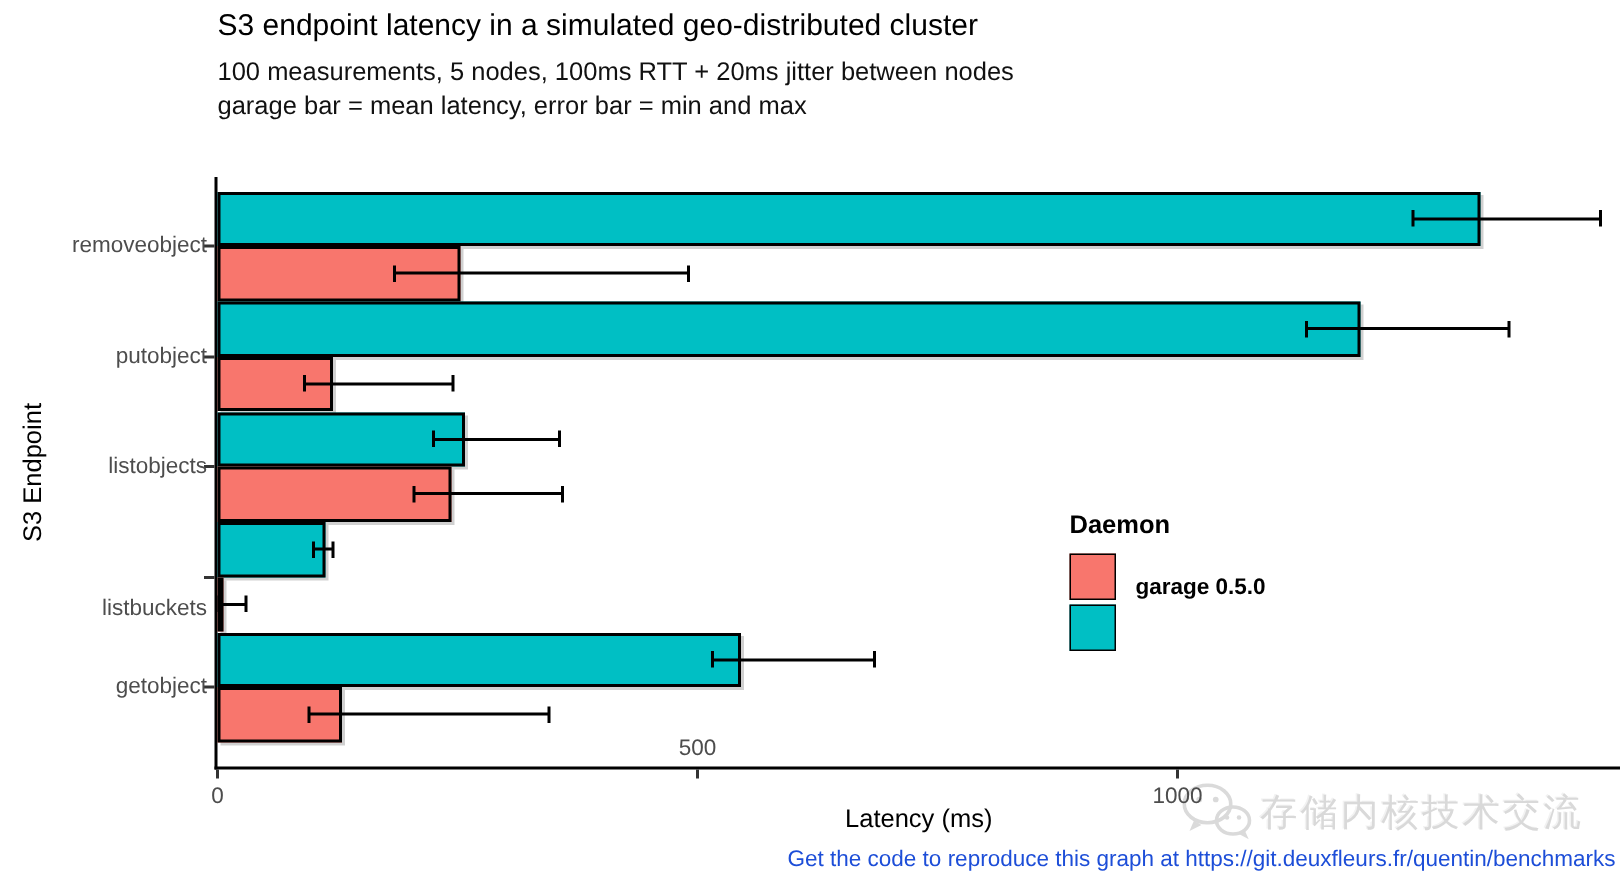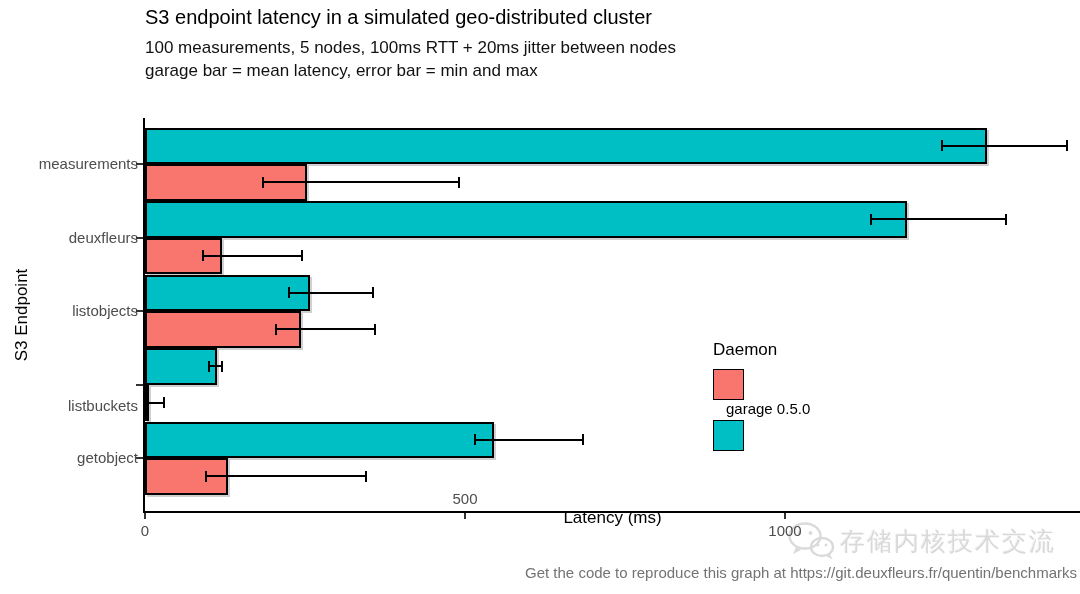--- a/index.html
+++ b/index.html
@@ -7,33 +7,33 @@
     position:relative; width:1080px; height:594px; background:#ffffff;
     font-family:"Liberation Sans", sans-serif; overflow:hidden; color:#000;
   }
   .title{position:absolute; left:145px; top:6px; font-size:20px; color:#000; white-space:nowrap;}
   .subtitle{position:absolute; left:145px; top:36px; font-size:17px; line-height:23px; color:#111; white-space:nowrap;}
   .y-axis-title{
     position:absolute; left:22px; top:315px;
     transform:translate(-50%,-50%) rotate(-90deg);
     font-size:17px; color:#000; white-space:nowrap;
   }
-  .x-axis-title{position:absolute; left:145px; width:935px; top:508px; text-align:center; font-size:17px; color:#000;}
+  .x-axis-title{position:absolute; left:145px; width:935px; top:536px; text-align:center; font-size:17px; color:#000;}
   .axis-line{position:absolute; background:#000;}
   .cat-label{position:absolute; left:18px; width:120px; text-align:right; font-size:15px; color:#4d4d4d; white-space:nowrap;}
   .tick-mark{position:absolute; background:#333;}
   .x-tick-label{position:absolute; width:60px; text-align:center; font-size:15px; color:#4d4d4d;}
   .bar{position:absolute; border:2px solid #000; box-sizing:border-box; box-shadow:2px 2px 0 rgba(150,150,150,0.45);}
   .err{position:absolute; background:#000;}
-  .legend{position:absolute; left:713px; top:340px;}
+  .legend{position:absolute; left:713px; top:340px;font-weight:bold;}
   .legend-title{font-size:17px; color:#000; margin-bottom:9px;}
-  .legend-item{display:flex; align-items:flex-start; margin-bottom:3px;flex-direction:column;}
+  .legend-item{display:flex; align-items:flex-end; margin-bottom:3px;}
   .swatch{width:31px; height:31px; border:1.6px solid #000; box-sizing:border-box; flex:none;}
   .legend-label{font-size:15px; color:#000; margin-left:13px; white-space:nowrap;}
-  .caption{position:absolute; right:3px; top:564px; font-size:15px; color:#737373; white-space:nowrap;}
+  .caption{position:absolute; right:3px; top:564px; font-size:15px; color:#1d4ed8; white-space:nowrap;}
   .watermark{
     position:absolute; left:786px; top:520px; display:flex; align-items:center;
     color:#d9d9d9; text-shadow:1px 1px 0 #ffffff, -1px -1px 0 #f2f2f2;
     pointer-events:none;
   }
   .watermark-text{font-size:25px; letter-spacing:2px; white-space:nowrap;}
   .wm-icon{margin-right:4px; opacity:0.9;}
 </style>
 </head>
 <body>
@@ -80,31 +80,31 @@
         <circle cx="32" cy="25" r="1.5"></circle>
         <circle cx="40" cy="25" r="1.5"></circle>
       </g>
     </svg>
     <span class="watermark-text">存储内核技术交流</span>
   </div>
 
 <div class="axis-line" style="left: 143px; top: 118px; width: 2px; height: 395px;"></div>
     <div class="axis-line" style="left: 143px; top: 511px; width: 937px; height: 2px;"></div>
     <div class="tick-mark" style="left: 136px; top: 163px; width: 7px; height: 2px;"></div>
-    <div class="cat-label" style="top: 155px;">measurements</div>
+    <div class="cat-label" style="top: 155px;">removeobject</div>
     <div class="bar" style="left: 145px; top: 127.5px; width: 841.6px; height: 36.5px; background: rgb(0, 191, 196);"></div>
     <div class="err" style="left: 941.8px; top: 144.75px; width: 124.8px; height: 2px;"></div>
     <div class="err" style="left: 940.8px; top: 140.25px; width: 2px; height: 11px;"></div>
     <div class="err" style="left: 1065.6px; top: 140.25px; width: 2px; height: 11px;"></div>
     <div class="bar" style="left: 145px; top: 164px; width: 161.92px; height: 36.5px; background: rgb(248, 118, 109);"></div>
     <div class="err" style="left: 263.4px; top: 181.25px; width: 195.2px; height: 2px;"></div>
     <div class="err" style="left: 262.4px; top: 176.75px; width: 2px; height: 11px;"></div>
     <div class="err" style="left: 457.6px; top: 176.75px; width: 2px; height: 11px;"></div>
     <div class="tick-mark" style="left: 136px; top: 236.5px; width: 7px; height: 2px;"></div>
-    <div class="cat-label" style="top: 228.5px;">deuxfleurs</div>
+    <div class="cat-label" style="top: 228.5px;">putobject</div>
     <div class="bar" style="left: 145px; top: 201px; width: 761.6px; height: 36.5px; background: rgb(0, 191, 196);"></div>
     <div class="err" style="left: 871.4px; top: 218.25px; width: 134.4px; height: 2px;"></div>
     <div class="err" style="left: 870.4px; top: 213.75px; width: 2px; height: 11px;"></div>
     <div class="err" style="left: 1004.8px; top: 213.75px; width: 2px; height: 11px;"></div>
     <div class="bar" style="left: 145px; top: 237.5px; width: 76.8px; height: 36.5px; background: rgb(248, 118, 109);"></div>
     <div class="err" style="left: 202.6px; top: 254.75px; width: 99.2px; height: 2px;"></div>
     <div class="err" style="left: 201.6px; top: 250.25px; width: 2px; height: 11px;"></div>
     <div class="err" style="left: 300.8px; top: 250.25px; width: 2px; height: 11px;"></div>
     <div class="tick-mark" style="left: 136px; top: 310px; width: 7px; height: 2px;"></div>
     <div class="cat-label" style="top: 302px;">listobjects</div>

